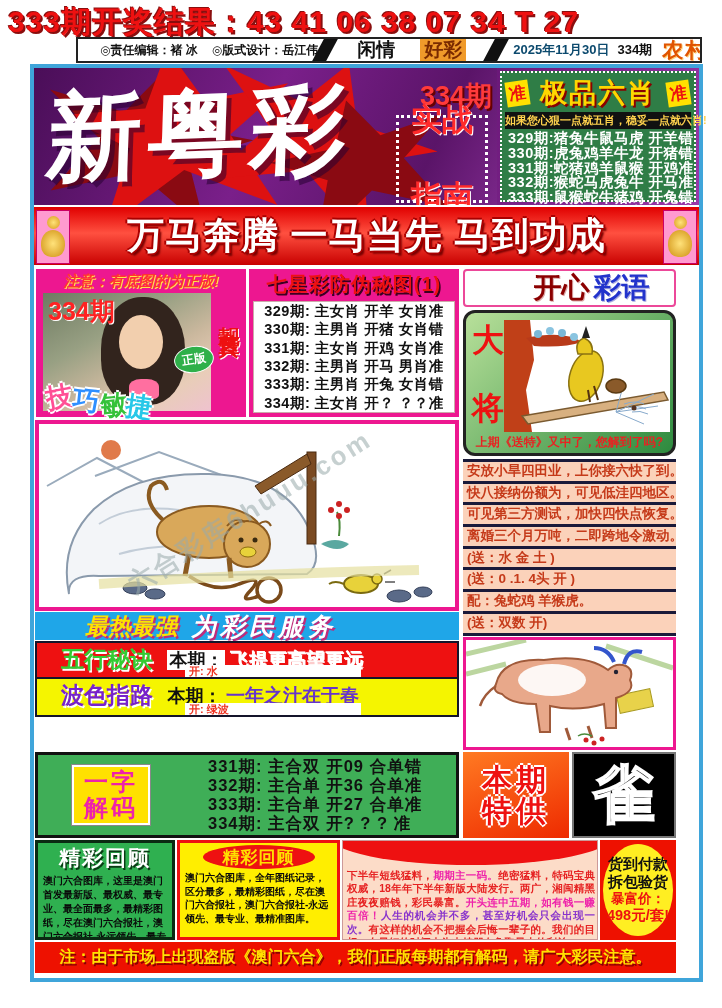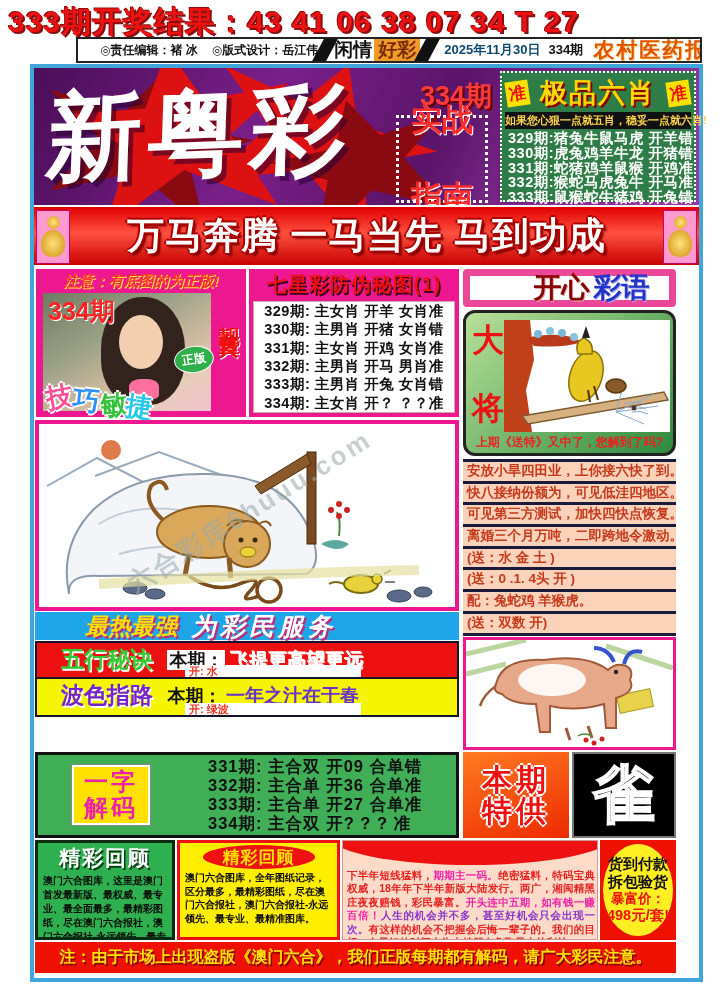--- a/index.html
+++ b/index.html
@@ -10,21 +10,21 @@
   
   #topTitle{left:8px;top:2px;font-size:30px;font-weight:900;color:#ee1111;
     text-shadow:2px 2px 0 #8a0e0e,-1px -1px 0 #8a0e0e;letter-spacing:1px;white-space:nowrap;}
 
   
   #headerBar{left:76px;top:37px;width:626px;height:26px;border:2px solid #222;box-sizing:border-box;
     background:#fff;display:flex;align-items:center;white-space:nowrap;overflow:hidden;}
   .credit{font-size:12px;color:#111;font-weight:bold;}
   #credits{margin-left:22px;display:flex;gap:14px;width:268px;}
   .slant{width:14px;height:22px;background:#111;transform:skewX(-28deg);}
-  #colBadge{display:flex;align-items:center;height:100%;}
+  #colBadge{display:flex;align-items:center;height:100%;gap:23px;}
   #colA{font-size:19px;font-weight:900;color:#111;padding:0 2px;}
   #colB{font-size:19px;font-weight:900;color:#7a2a00;background:#f09a2a;padding:0 4px;height:100%;display:flex;align-items:center;}
   #dateTxt{font-size:13px;color:#0c4a6e;font-weight:bold;margin-left:10px;}
   #issueTxt{font-size:13px;color:#111;font-weight:bold;margin-left:8px;}
   #paperName{font-family:"Liberation Serif","DejaVu Serif",serif;font-size:21px;font-weight:900;color:#e05400;
     margin-left:10px;letter-spacing:2px;text-shadow:1px 1px 0 #ffd27a;}
 
   
   #mainBox{left:30px;top:64px;width:673px;height:918px;border:4px solid #3fa5da;box-sizing:border-box;background:#fff;}
 
@@ -82,21 +82,21 @@
 
   
   #qxBox{left:215px;top:201px;width:210px;height:148px;background:#ed1790;}
   #qxTitle{height:31px;text-align:center;font-size:20px;font-weight:900;color:#ee1111;
     text-shadow:1.5px 1.5px 0 #3a0020;letter-spacing:1px;line-height:31px;white-space:nowrap;}
   #qxRows{position:absolute;left:4px;right:4px;top:32px;bottom:4px;background:#fff;border:1px solid #caa;
     display:flex;flex-direction:column;justify-content:center;}
   .qrow{font-size:14.5px;font-weight:bold;color:#111;line-height:18.4px;text-align:center;white-space:nowrap;letter-spacing:.5px;}
 
   
-  #kxTitle{left:429px;top:201px;width:213px;height:38px;background:#fff;border:7px solid #ec4899;border-radius:4px;
+  #kxTitle{left:429px;top:201px;width:213px;height:38px;background:#fff;border:2px solid #ec4899;border-radius:4px;
     box-sizing:border-box;display:flex;align-items:center;justify-content:center;gap:4px;padding-left:44px;}
   #kxA{font-size:28px;font-weight:900;color:#8b0000;text-shadow:1px 1px 0 #daa;}
   #kxB{font-size:28px;font-weight:900;color:#2233cc;text-shadow:1px 1px 0 #aad;}
   #kxBox{left:429px;top:242px;width:213px;height:146px;background:linear-gradient(135deg,#b8e09a,#2d8a3e);
     border:3px solid #222;border-radius:12px;box-sizing:border-box;}
   #kxBig{position:absolute;left:6px;top:6px;font-size:32px;font-weight:900;color:#ee1111;}
   #kxJiang{position:absolute;left:6px;bottom:22px;font-size:32px;font-weight:900;color:#ee1111;}
   #kxArt{position:absolute;left:38px;top:7px;width:166px;height:112px;background:#fff;}
   #kxCaption{position:absolute;left:0;bottom:2px;width:100%;text-align:center;font-size:12px;font-weight:900;color:#e82222;white-space:nowrap;}
 

